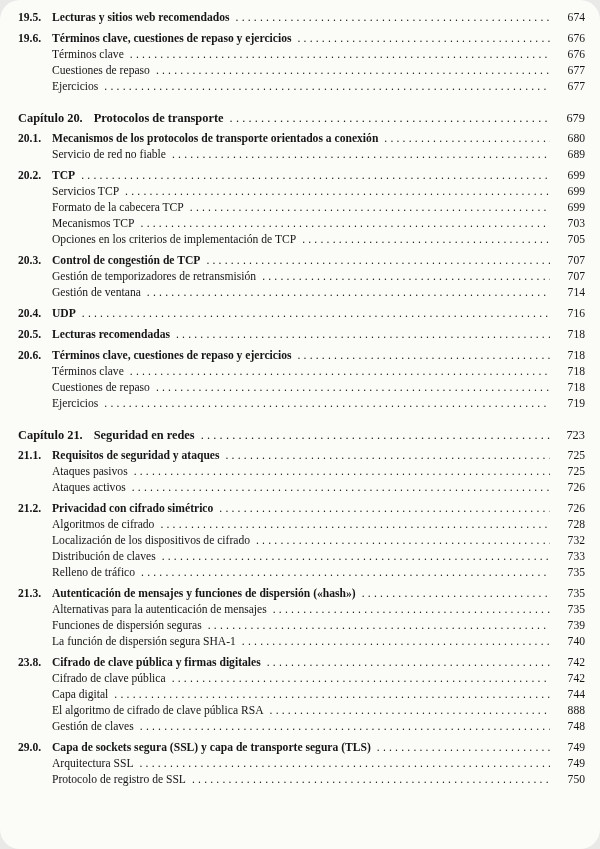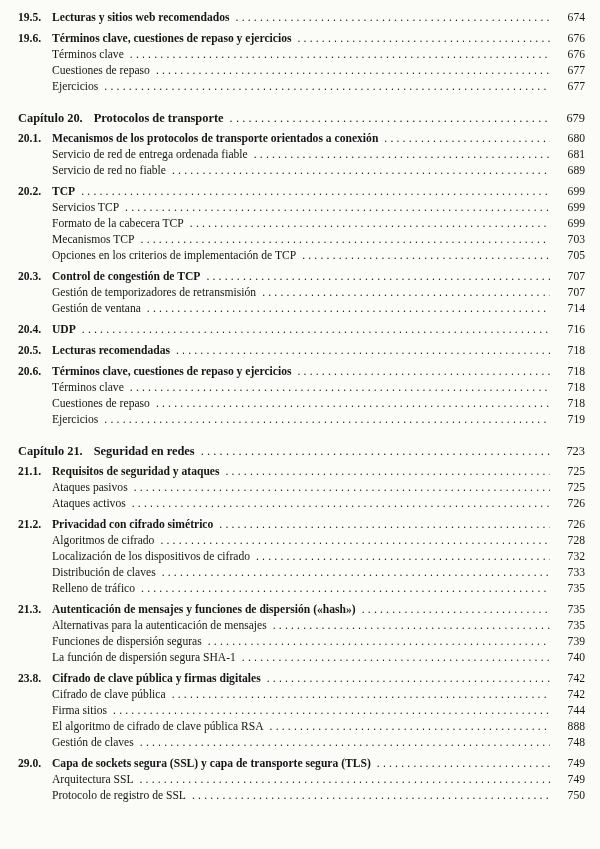--- a/index.html
+++ b/index.html
@@ -7,20 +7,21 @@
     width: 600px;
     height: 849px;
     box-sizing: border-box;
     margin: 0 auto;
     background: #fbfbf8;
     color: #161616;
     font-family: "Liberation Serif", "DejaVu Serif", serif;
     font-size: 11.6px;
     padding: 10px 15px 6px 18px;
     overflow: hidden;
+    border-radius: 20px;
   }
   .row {
     display: flex;
     align-items: baseline;
     line-height: 16px;
     white-space: nowrap;
   }
   .row .num  { flex: 0 0 auto; }
   .row.section .num { width: 34px; }
   .row.chapter .num { margin-right: 11px; }
@@ -90,25 +91,20 @@
       <span class="leader"></span>
       <span class="pagenum">679</span>
     </div>
     <div class="row section">
       <span class="num">20.1.</span>
       <span class="title">Mecanismos de los protocolos de transporte orientados a conexión</span>
       <span class="leader"></span>
       <span class="pagenum">680</span>
     </div>
     <div class="row sub">
-      <span class="title">Servicio de red de entrega ordenada fiable</span>
-      <span class="leader"></span>
-      <span class="pagenum">681</span>
-    </div>
-    <div class="row sub">
       <span class="title">Servicio de red no fiable</span>
       <span class="leader"></span>
       <span class="pagenum">689</span>
     </div>
     <div class="row section">
       <span class="num">20.2.</span>
       <span class="title">TCP</span>
       <span class="leader"></span>
       <span class="pagenum">699</span>
     </div>
@@ -255,21 +251,21 @@
       <span class="title">Cifrado de clave pública y firmas digitales</span>
       <span class="leader"></span>
       <span class="pagenum">742</span>
     </div>
     <div class="row sub">
       <span class="title">Cifrado de clave pública</span>
       <span class="leader"></span>
       <span class="pagenum">742</span>
     </div>
     <div class="row sub">
-      <span class="title">Firma sitios</span>
+      <span class="title">Capa digital</span>
       <span class="leader"></span>
       <span class="pagenum">744</span>
     </div>
     <div class="row sub">
       <span class="title">El algoritmo de cifrado de clave pública RSA</span>
       <span class="leader"></span>
       <span class="pagenum">888</span>
     </div>
     <div class="row sub">
       <span class="title">Gestión de claves</span>

